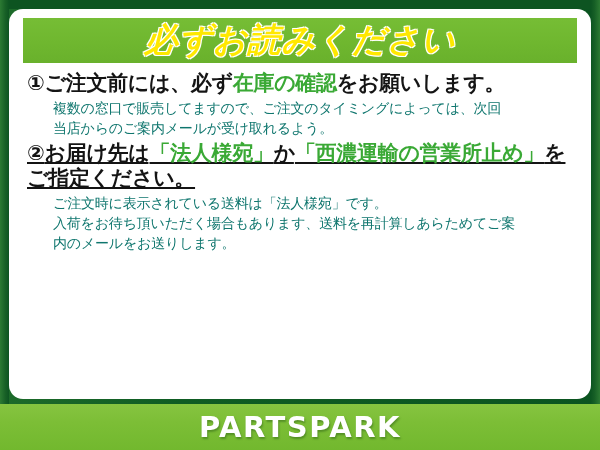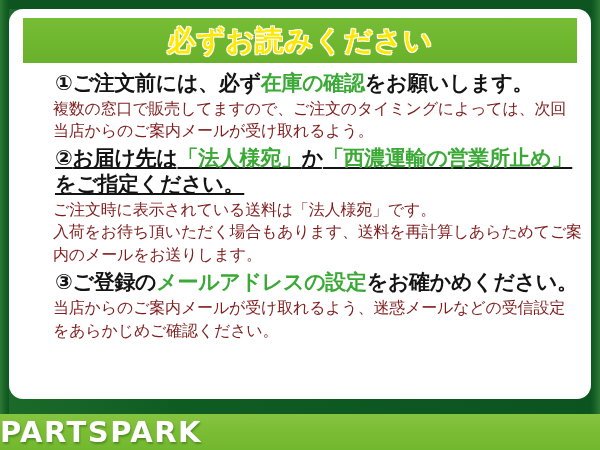--- a/index.html
+++ b/index.html
@@ -52,80 +52,80 @@
   
   .header-band {
     height: 45px;
     background: linear-gradient(180deg, #76bd35 0%, #6fb72f 55%, #69b12c 100%);
     display: flex;
     align-items: center;
     justify-content: center;
   }
   .header-title {
     color: #ffe800;
-    font-size: 28px;
+    font-size: 33px;
     font-weight: bold;
     letter-spacing: 1px;
     text-shadow:
       -1px -1px 0 #ffffff,
        1px -1px 0 #ffffff,
       -1px  1px 0 #ffffff,
        1px  1px 0 #ffffff,
        0 0 2px #ffffff;
+    font-style: italic;
   }
 
   .content {
     padding: 8px 2px 0 4px;
   }
 
   .item { margin-bottom: 3px; }
 
   .item-heading {
     font-size: 21px;
     font-weight: bold;
     color: #141414;
     line-height: 1.22;
     letter-spacing: -0.3px;
     white-space: nowrap;
-    margin-left: 28px;
   }
   .item-heading.wrapdeep { white-space: normal; text-decoration: underline; }
 
   .hl {
     color: #3aa935;
     text-shadow:
       -1px -1px 0 #ffffff,
        1px -1px 0 #ffffff,
       -1px  1px 0 #ffffff,
        1px  1px 0 #ffffff;
   }
 
   .num { font-weight: bold; }
 
   .item-body {
-    font-size: 16px;
-    color: #7f1d1d;
+    font-size: 14px;
+    color: #0f766e;
     line-height: 1.43;
     margin: 1px 0 0 26px;
     letter-spacing: -0.2px;
     white-space: nowrap;
   }
   .item-body .line { display: block; }
 
   
   .footer {
     position: absolute;
     left: 0;
     right: 0;
     bottom: 0;
-    height: 36px;
+    height: 46px;
     background: linear-gradient(180deg, #86c440 0%, #7cbe36 40%, #72b82e 100%);
     display: flex;
     align-items: center;
-    justify-content: flex-start;
+    justify-content: center;
   }
   .brand {
     color: #ffffff;
     font-size: 29px;
     font-weight: bold;
     letter-spacing: 1.5px;
     text-shadow: 1px 2px 2px rgba(40,90,20,0.45);
   }
 </style>
 </head>
@@ -159,29 +159,20 @@
         <div class="item-heading wrapdeep">
           <span class="num">②</span><span>お届け先は</span><span class="hl">「法人様宛」</span><span>か</span><span class="hl">「西濃運輸の営業所止め」</span><span>をご指定ください。</span>
         </div>
         <div class="item-body">
           <span class="line">ご注文時に表示されている送料は「法人様宛」です。</span>
           <span class="line">入荷をお待ち頂いただく場合もあります、送料を再計算しあらためてご案</span>
           <span class="line">内のメールをお送りします。</span>
         </div>
       </div>
 
-      <div class="item">
-        <div class="item-heading">
-          <span class="num">③</span><span>ご登録の</span><span class="hl">メールアドレスの設定</span><span>をお確かめください。</span>
-        </div>
-        <div class="item-body">
-          <span class="line">当店からのご案内メールが受け取れるよう、迷惑メールなどの受信設定</span>
-          <span class="line">をあらかじめご確認ください。</span>
-        </div>
-      </div>
 
     </div>
   </div>
 
   <div class="footer">
     <div class="brand">PARTSPARK</div>
   </div>
 
 </div>
 

